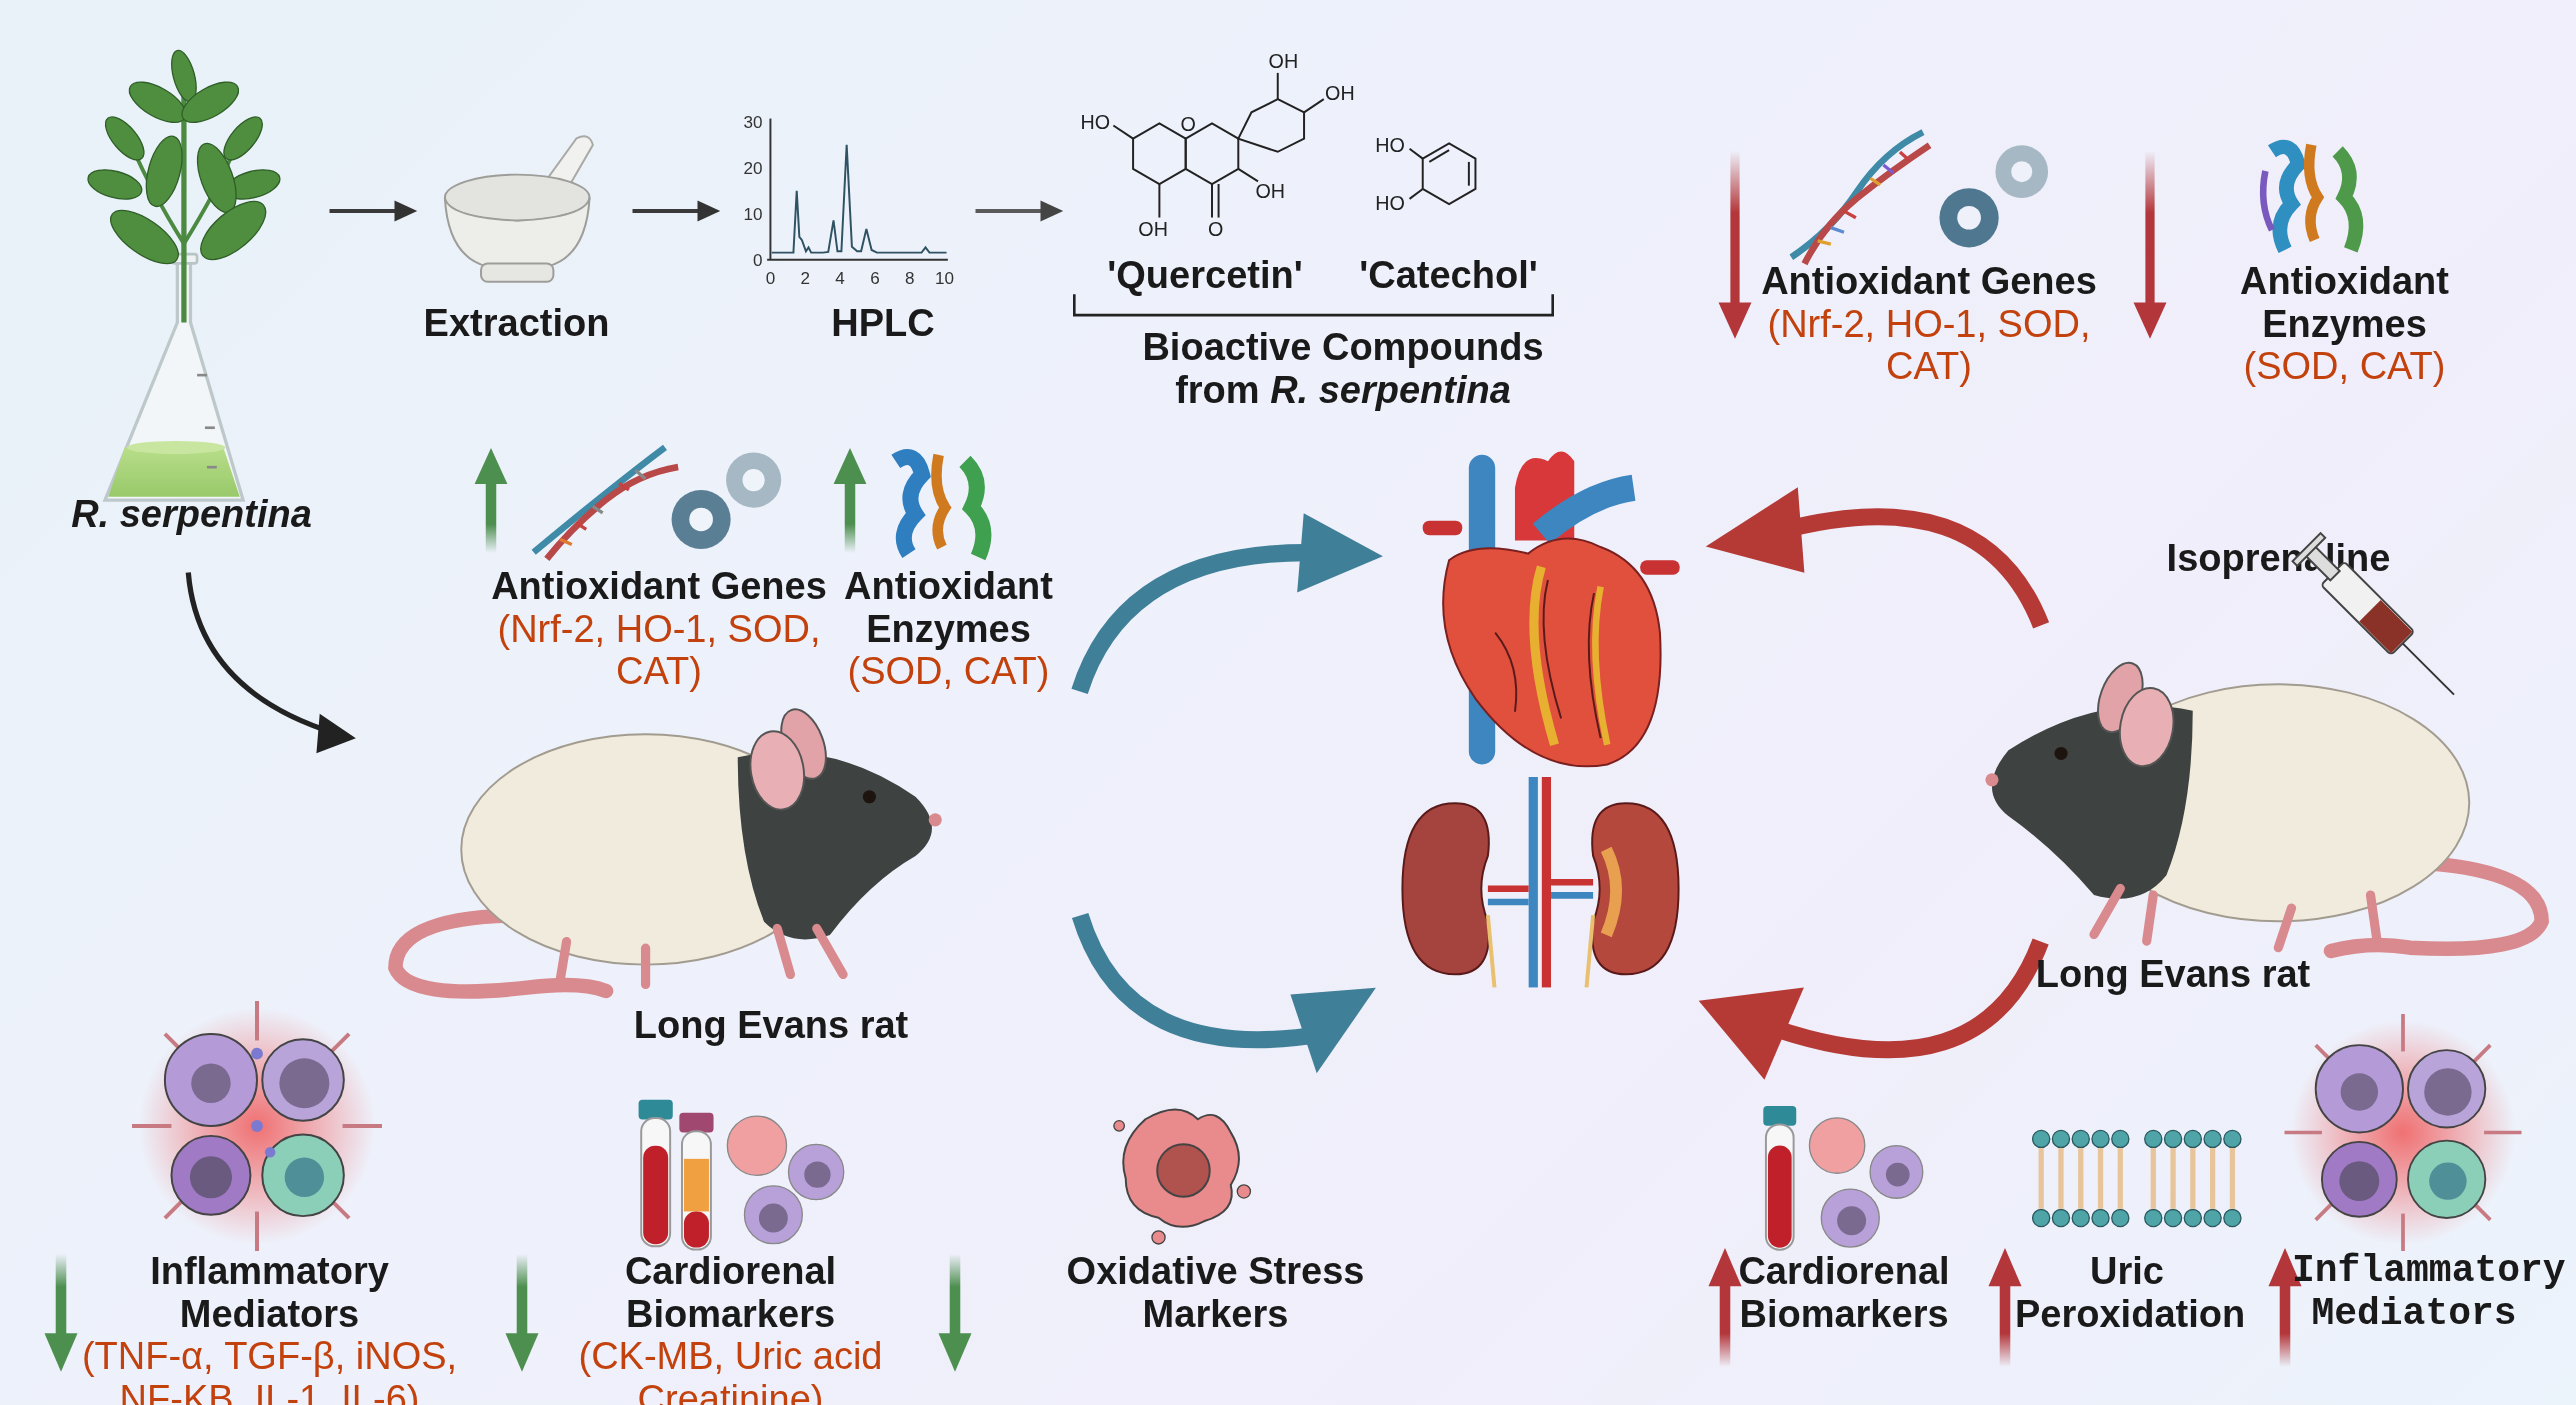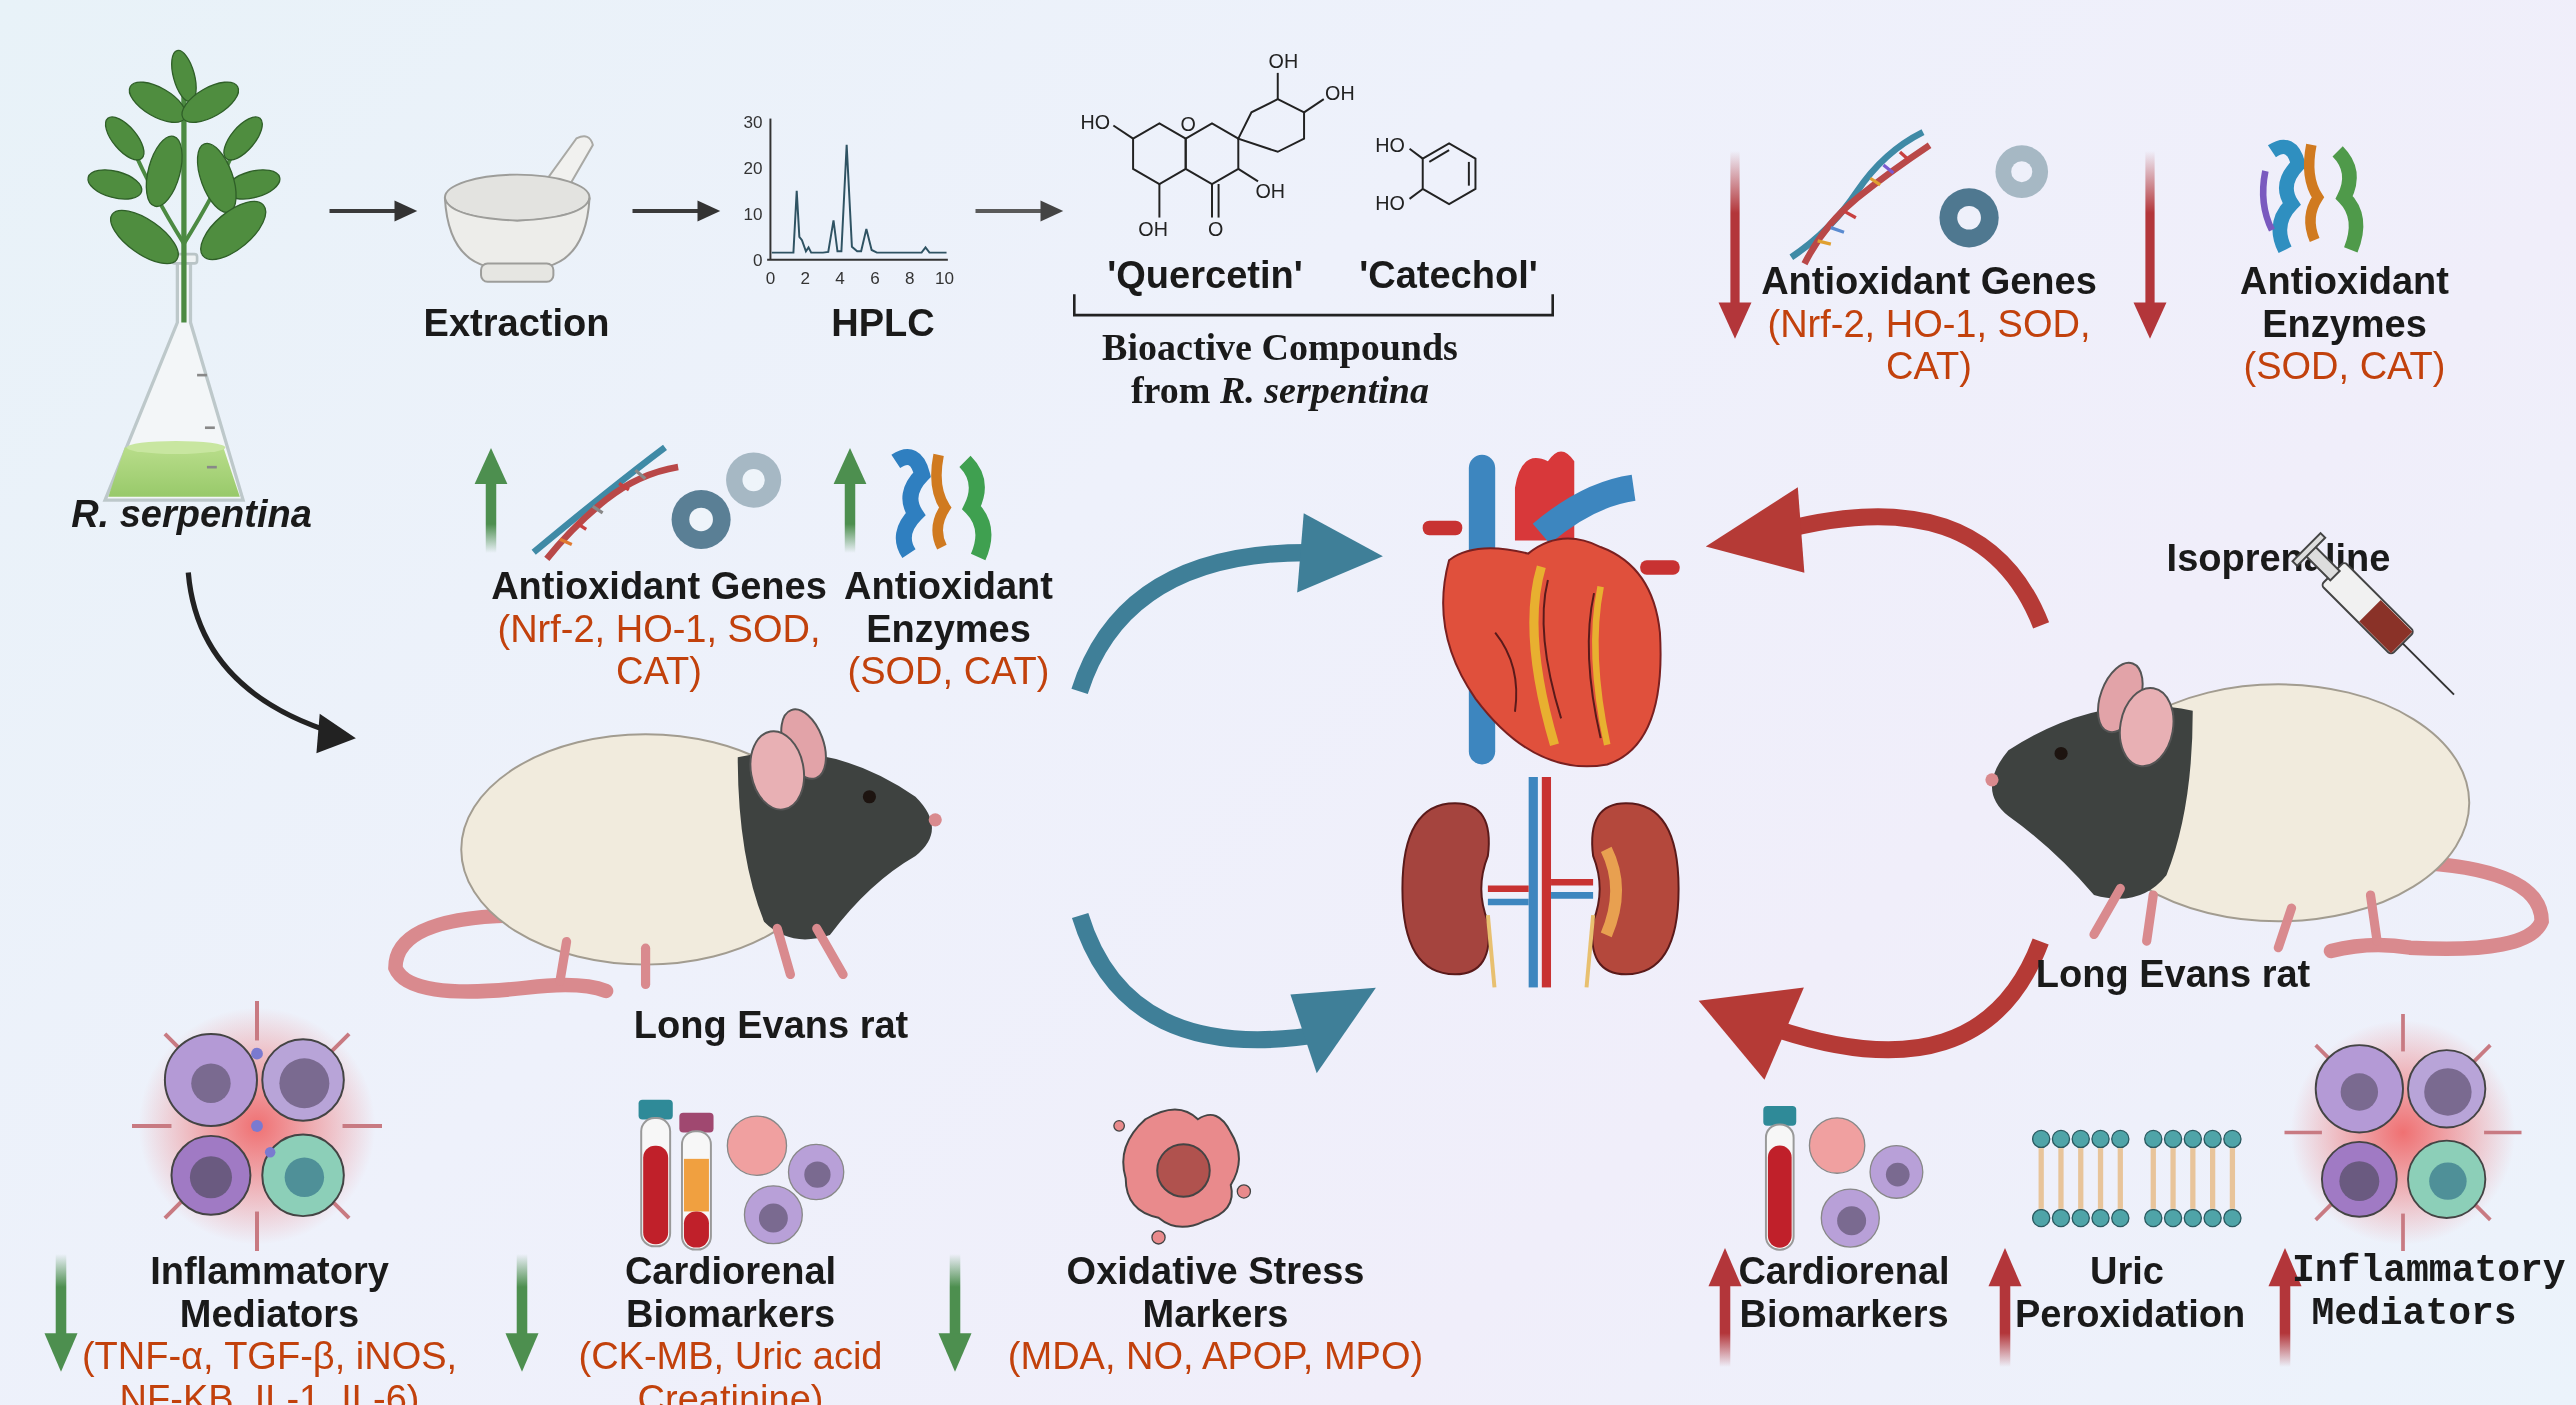--- a/index.html
+++ b/index.html
@@ -159,21 +159,21 @@
     <text x="8" y="50">HO</text>
     <text x="8" y="138">HO</text>
   </g>
 </svg>
 
 <div class="lbl bold t-md" style="left:1080px;top:254px;width:250px;">'Quercetin'</div>
 <div class="lbl bold t-md" style="left:1343px;top:254px;width:211px;">'Catechol'</div>
 <svg style="left:1070px;top:293px" width="487" height="26" viewBox="0 0 740 40">
   <polyline points="2,2 2,34 738,34 738,2" fill="none" stroke="#222" stroke-width="4"></polyline>
 </svg>
-<div class="lbl bold t-md" style="left:1023px;top:326px;width:514px;font-family:Liberation Serif, serif;">
+<div class="lbl bold t-md" style="left:1086px;top:326px;width:514px;">
   <div>Bioactive Compounds</div>
   <div><span>from </span><span class="ital">R. serpentina</span></div>
 </div>
 
 <svg style="left:1715px;top:151px" width="40" height="191" viewBox="0 0 60 290">
   <rect x="23" y="0" width="14" height="235" fill="url(#gRedDown)"></rect>
   <polygon points="5,230 55,230 30,285" fill="#b3363a"></polygon>
 </svg>
 <svg style="left:1778px;top:119px" width="290" height="158" viewBox="0 0 440 240">
   <g stroke-width="10" fill="none">
@@ -420,21 +420,20 @@
   <circle cx="20" cy="50" r="8" fill="#e98a8c" stroke="#444" stroke-width="2"></circle>
   <circle cx="210" cy="150" r="10" fill="#e98a8c" stroke="#444" stroke-width="2"></circle>
   <circle cx="80" cy="220" r="10" fill="#e98a8c" stroke="#444" stroke-width="2"></circle>
 </svg>
 <svg style="left:935px;top:1254px" width="40" height="119" viewBox="0 0 60 180">
   <rect x="22" y="0" width="16" height="125" fill="url(#gGreenDown)"></rect>
   <polygon points="5,120 55,120 30,178" fill="#4d8f4f"></polygon>
 </svg>
 <div class="lbl t-md" style="left:961px;top:1250px;width:421px;margin-left:44px;">
   <div class="bold">Oxidative Stress Markers</div>
-  <div class="sub">(MDA, NO, APOP, MPO)</div>
 </div>
 
 <svg style="left:1758px;top:1106px" width="178" height="145" viewBox="0 0 270 220">
   <rect x="8" y="0" width="50" height="30" rx="6" fill="#2f8a98"></rect>
   <rect x="12" y="28" width="42" height="190" rx="20" fill="#f7f7f7" stroke="#999" stroke-width="3"></rect>
   <rect x="15" y="60" width="36" height="155" rx="18" fill="#c0202a"></rect>
   <circle cx="120" cy="60" r="42" fill="#f0a0a0" stroke="#888" stroke-width="2"></circle>
   <circle cx="210" cy="100" r="40" fill="#b8a0d8" stroke="#888" stroke-width="2"></circle>
     <circle cx="212" cy="104" r="18" fill="#7a6a90"></circle>
   <circle cx="140" cy="170" r="44" fill="#b8a0d8" stroke="#888" stroke-width="2"></circle>

